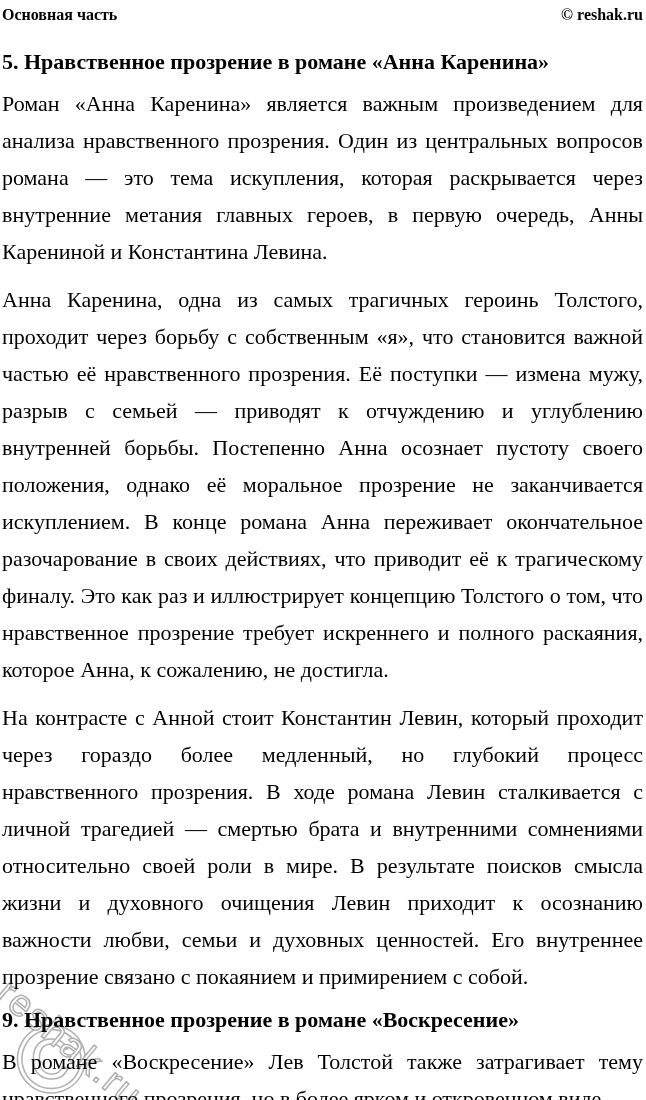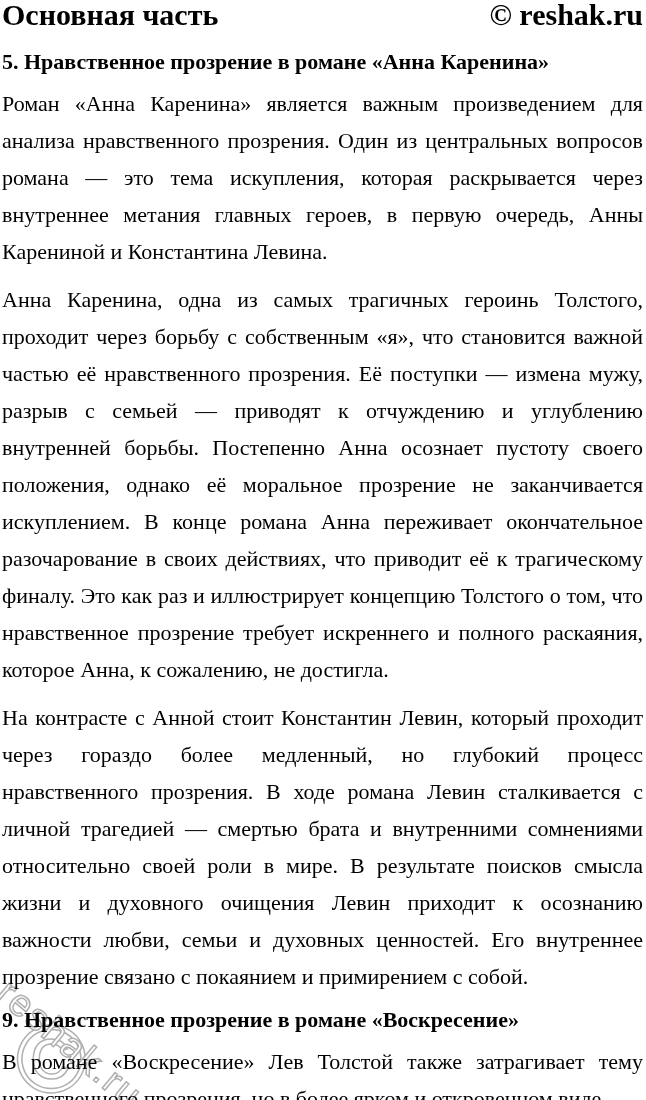--- a/index.html
+++ b/index.html
@@ -18,21 +18,21 @@
   }
   .content {
     position: relative;
     z-index: 1;
     padding: 2px 3px 0 2px;
   }
   .doc-header {
     display: flex;
     justify-content: space-between;
     align-items: flex-start;
-    font-size: 30px;
+    font-size: 16px;
     line-height: 26px;
   }
   .doc-title {
     font-weight: bold;
   }
   .doc-copyright {
     font-weight: bold;
   }
   .section-heading {
     font-size: 22px;
@@ -94,21 +94,21 @@
 
   <div class="content">
 
     <div class="doc-header">
       <span class="doc-title">Основная часть</span>
       <span class="doc-copyright">© reshak.ru</span>
     </div>
 
     <h2 class="section-heading">5. Нравственное прозрение в романе «Анна Каренина»</h2>
 
-    <p>Роман «Анна Каренина» является важным произведением для анализа нравственного прозрения. Один из центральных вопросов романа — это тема искупления, которая раскрывается через внутреннее метания главных героев, в первую очередь, Анны Карениной и Константина Левина.</p>
+    <p>Роман «Анна Каренина» является важным произведением для анализа нравственного прозрения. Один из центральных вопросов романа — это тема искупления, которая раскрывается через внутренние метания главных героев, в первую очередь, Анны Карениной и Константина Левина.</p>
 
     <p>Анна Каренина, одна из самых трагичных героинь Толстого, проходит через борьбу с собственным «я», что становится важной частью её нравственного прозрения. Её поступки — измена мужу, разрыв с семьей — приводят к отчуждению и углублению внутренней борьбы. Постепенно Анна осознает пустоту своего положения, однако её моральное прозрение не заканчивается искуплением. В конце романа Анна переживает окончательное разочарование в своих действиях, что приводит её к трагическому финалу. Это как раз и иллюстрирует концепцию Толстого о том, что нравственное прозрение требует искреннего и полного раскаяния, которое Анна, к сожалению, не достигла.</p>
 
     <p>На контрасте с Анной стоит Константин Левин, который проходит через гораздо более медленный, но глубокий процесс нравственного прозрения. В ходе романа Левин сталкивается с личной трагедией — смертью брата и внутренними сомнениями относительно своей роли в мире. В результате поисков смысла жизни и духовного очищения Левин приходит к осознанию важности любви, семьи и духовных ценностей. Его внутреннее прозрение связано с покаянием и примирением с собой.</p>
 
     <h2 class="section-heading second">9. Нравственное прозрение в романе «Воскресение»</h2>
 
     <p>В романе «Воскресение» Лев Толстой также затрагивает тему нравственного прозрения, но в более ярком и откровенном виде.</p>
 
   </div>

